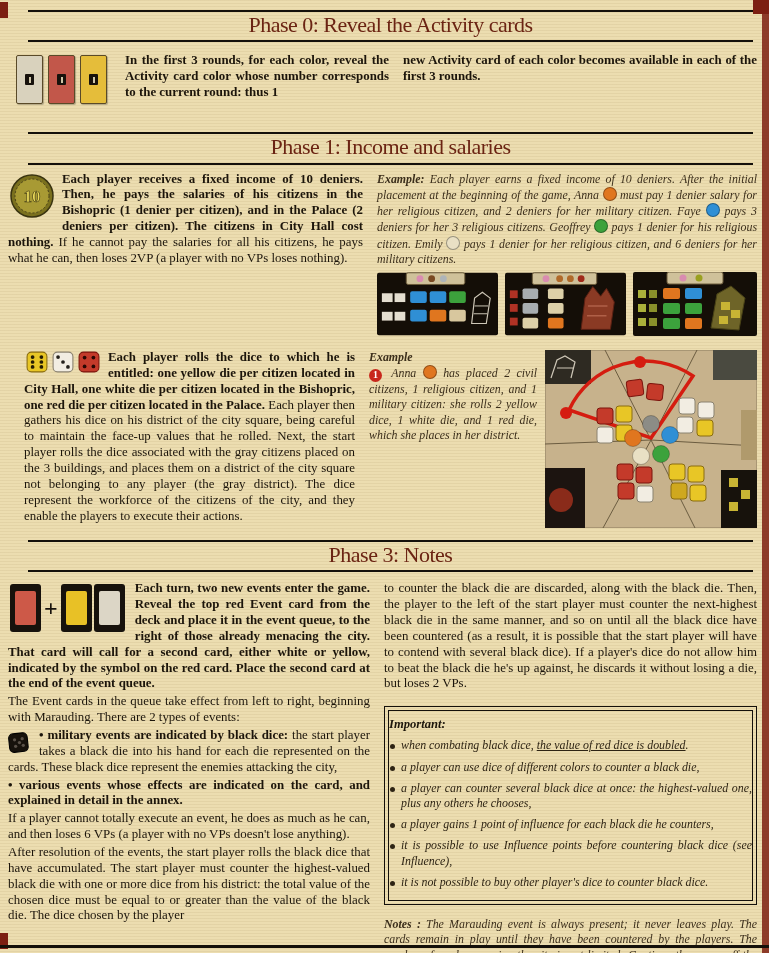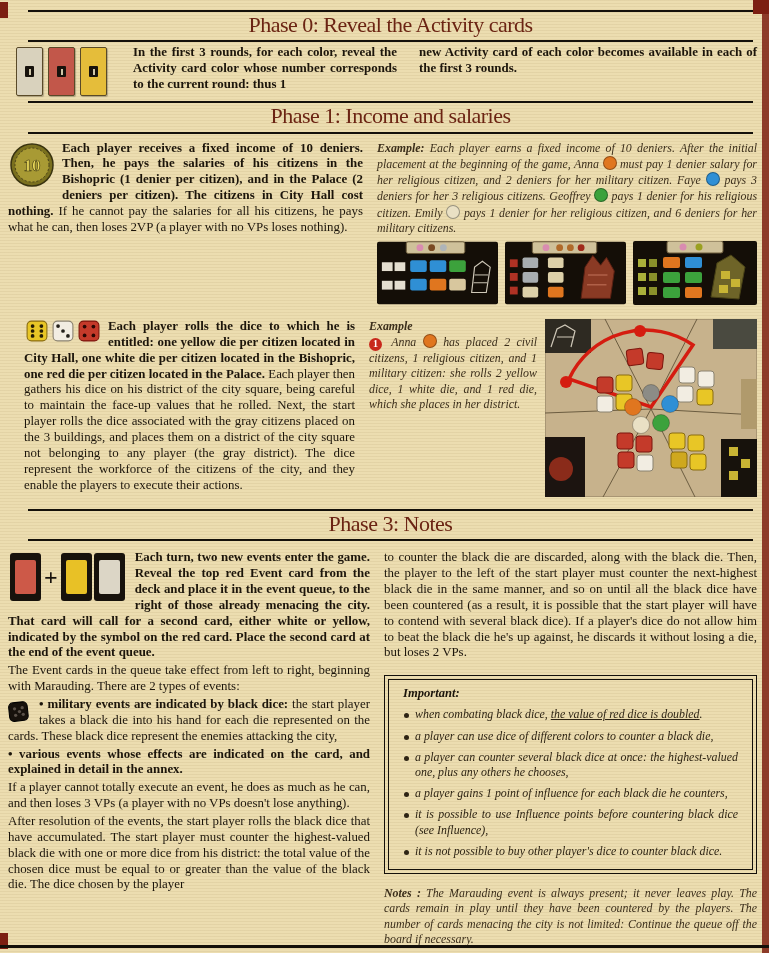--- a/index.html
+++ b/index.html
@@ -25,21 +25,21 @@
   .content{padding:0 12px 0 8px;}
   .cols{display:flex;gap:14px;}
   .jt{text-align:justify;}
   p{margin:0;}
   .b{font-weight:700;}
   .body-txt{font-size:12.9px;line-height:1.23;color:#1c150b;}
   .ex-txt{font-size:11.9px;line-height:1.28;font-style:italic;color:#3b2e1b;}
   .ex-label{font-weight:700;font-style:italic;}
 
   
-  .p0-row{display:flex;gap:22px;margin-top:3px;}
+  .p0-row{display:flex;gap:14px;margin-top:11px;}
   .activity-cards{display:flex;gap:5px;align-items:flex-start;padding:2px 4px 0 8px;}
   .acard{width:25px;height:47px;border-radius:2px;border:1px solid #5a4a28;
     display:flex;align-items:center;justify-content:center;box-shadow:1px 1px 1px rgba(0,0,0,.25);}
   .acard .pip{width:9px;height:11px;background:#17120c;border-radius:1px;display:flex;align-items:center;justify-content:center;}
   .acard .pip i{display:block;width:2px;height:6px;background:#cfc6a8;}
   .acard.white{background:#d9d2bd;}
   .acard.red{background:#c2574a;}
   .acard.yellow{background:#e5bd3a;}
   .p0-col1{width:264px;}
   .p0-col2{flex:1;}
@@ -76,21 +76,21 @@
   .tile{width:31px;height:48px;background:#17120c;border-radius:3px;display:flex;align-items:center;justify-content:center;}
   .innercard{width:21px;height:34px;border-radius:2px;}
   .innercard.red{background:#cd5948;}
   .innercard.yellow{background:#e8c126;}
   .innercard.white{background:#dcd6c6;}
   .plus{font-size:24px;font-weight:700;color:#17120c;line-height:1;}
   .pair{display:flex;gap:2px;}
   .blackdie{float:left;margin:2px 7px 1px 0;} .mt2{margin-top:2px;}
 
   .important-box{border:1px solid #14100a;padding:3px;margin-top:14px;}
-  .important-inner{border:1px solid #14100a;padding:6px 14px 10px;}
+  .important-inner{border:1px solid #14100a;padding:6px 0 10px;}
   .important-inner .title{font-weight:700;font-style:italic;font-size:12.6px;}
   .imp-li{font-size:11.9px;line-height:1.28;font-style:italic;color:#2e2414;margin-top:6px;
     padding-left:12px;position:relative;text-align:justify;}
   .imp-li::before{content:"";position:absolute;left:1px;top:6px;width:5px;height:5px;border-radius:50%;background:#2e2414;}
   .u{text-decoration:underline;}
   .notes{margin-top:12px;}
 </style>
 </head>
 <body>
 
@@ -120,21 +120,21 @@
             <span class="pip">
               <i></i>
             </span>
           </div>
       </div>
       <p class="p0-col1 body-txt b jt">In the first 3 rounds, for each color, reveal the Activity card color whose number corresponds to the current round:  thus 1</p>
       <p class="p0-col2 body-txt b jt">new Activity card of each color becomes available in each of the first 3 rounds.</p>
     </div>
   </section>
 
-  <section style="margin-top:5px;">
+  <section style="margin-top:28px;">
     <div class="banner">
       <h2>Phase 1: Income and salaries</h2>
     </div>
     <div class="content cols p1-row">
       <div class="p1-left">
         <svg class="coin" width="44" height="44" viewBox="0 0 44 44">
           <circle cx="22" cy="22" r="21" fill="#7a701e" stroke="#3a3410" stroke-width="1.5"></circle>
           <circle cx="22" cy="22" r="17" fill="#a89a34" stroke="#4a421a" stroke-width="1" stroke-dasharray="2,2"></circle>
           <text x="22" y="28" text-anchor="middle" font-family="Liberation Serif, serif" font-size="17" font-weight="700" fill="#ead95a" stroke="#3a3410" stroke-width="0.6">10</text>
         </svg>
@@ -323,21 +323,21 @@
           <span class="b">• military events are indicated by black dice:</span><svg class="blackdie" width="24" height="24" viewBox="0 0 22 22">
               <rect x="1" y="3" width="17" height="17" rx="4" fill="#17120c" stroke="#000" transform="rotate(-6 10 11)"></rect>
               <circle cx="6" cy="9" r="1.5" fill="#5a5148"></circle>
               <circle cx="13" cy="8" r="1.5" fill="#5a5148"></circle>
               <circle cx="7" cy="15" r="1.5" fill="#5a5148"></circle>
               <circle cx="14" cy="14" r="1.5" fill="#5a5148"></circle>
               <circle cx="10.5" cy="11.5" r="1.5" fill="#5a5148"></circle>
             </svg><span> the start player takes a black die into his hand for each die represented on the cards.  These black dice represent the enemies attacking the city,</span>
         </p>
         <p class="jt mt2"><span class="b">• various events whose effects are indicated on the card, and explained in detail in the annex.</span></p>
-        <p class="jt mt2">If a player cannot totally execute an event, he does as much as he can, and then loses 3 VPs (a player with no VPs doesn't lose anything).</p>
+        <p class="jt mt2">If a player cannot totally execute an event, he does as much as he can, and then loses 6 VPs (a player with no VPs doesn't lose anything).</p>
         <p class="jt mt2">After resolution of the events, the start player rolls the black dice that have accumulated. The start player must counter the highest-valued black die with one or more dice from his district: the total value of the chosen dice must be equal to or greater than the value of the black die. The dice chosen by the player</p>
       </div>
       <div class="p3-right">
         <p class="body-txt jt">to counter the black die are discarded, along with the black die. Then, the player to the left of the start player must counter the next-highest black die in the same manner, and so on until all the black dice have been countered (as a result, it is possible that the start player will have to contend with several black dice). If a player's dice do not allow him to beat the black die he's up against, he discards it without losing a die, but loses 2 VPs.</p>
         <div class="important-box">
           <div class="important-inner">
             <div class="title">Important:</div>
             <div class="imp-li"><span>when combating black dice, </span><span class="u">the value of red dice is doubled</span><span>.</span></div>
             <div class="imp-li">a player can use dice of different colors to counter a black die,</div>
             <div class="imp-li">a player can counter several black dice at once: the highest-valued one, plus any others he chooses,</div>

